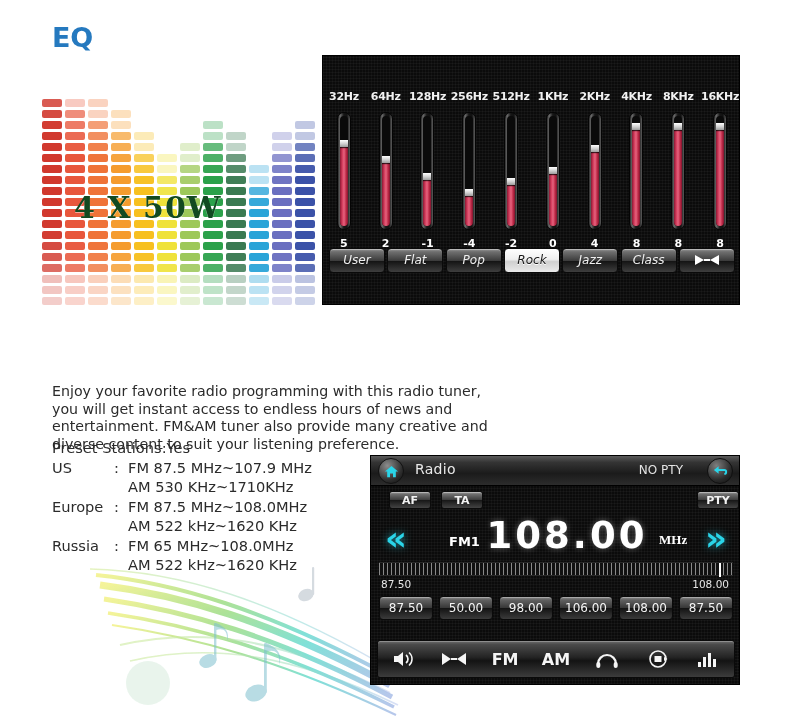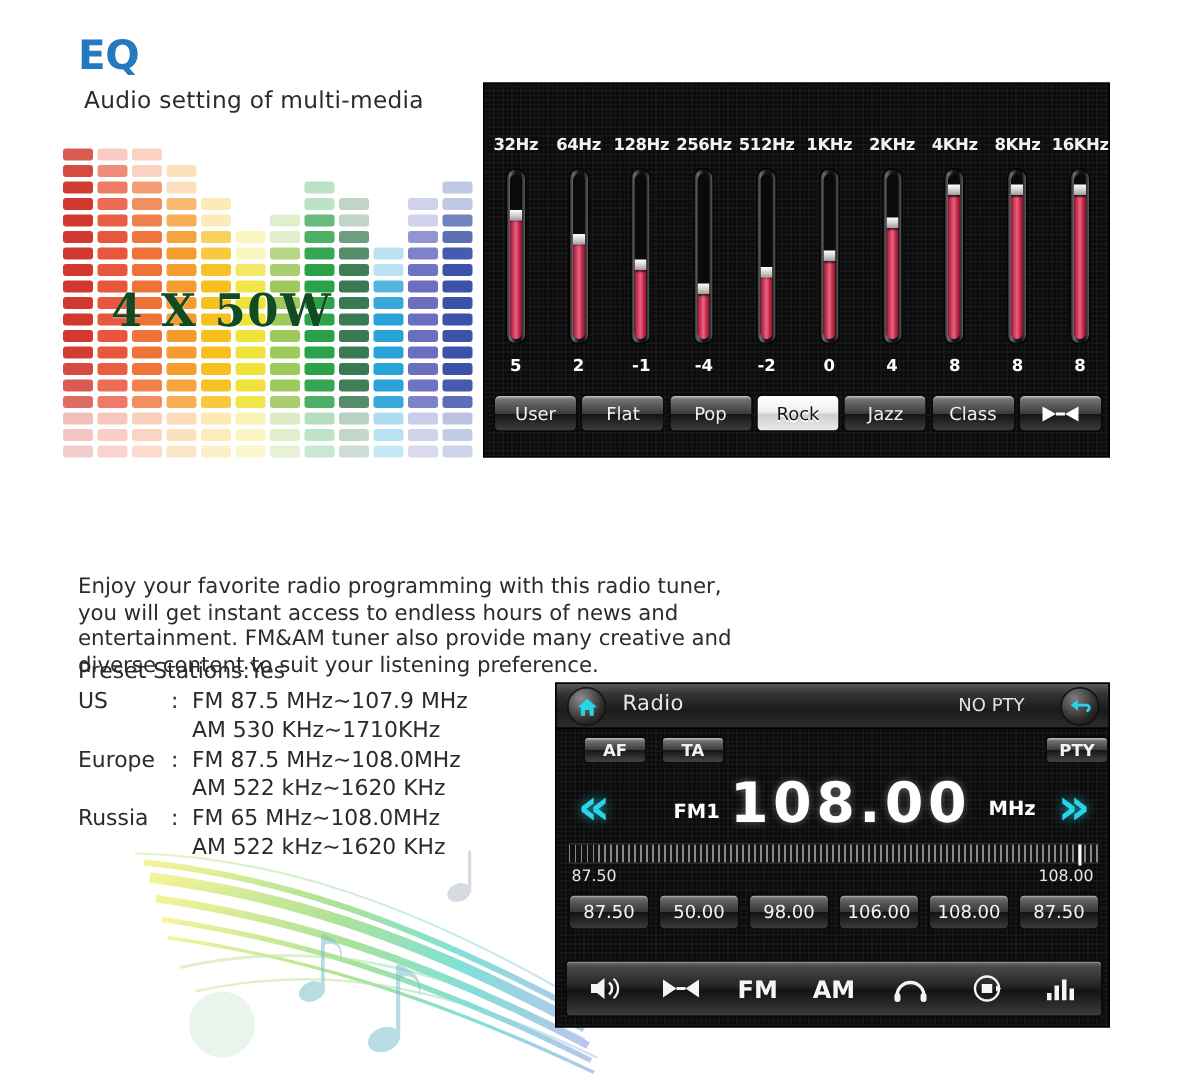--- a/index.html
+++ b/index.html
@@ -138,23 +138,24 @@
     box-shadow: 0 1px 1px rgba(0,0,0,.7);
   }
   #eq-values {
     position: absolute; left: 0; top: 180px; width: 418px; height: 16px; display: flex;
   }
   #eq-values .v {
     flex: 1; text-align: center; color: #ffffff;
     font-size: 11px; font-weight: bold; line-height: 16px;
   }
   #eq-presets {
-    position: absolute; left: 0; top: 200px; width: 418px; height: 32px;
-    display: flex; align-items: flex-end; justify-content: space-between;
+    position: absolute; left: 0; top: 188px; width: 418px; height: 32px;
+    display: flex; align-items: center; justify-content: space-between;
     padding: 0 6px;
+    font-style: italic;
   }
   .pbtn {
     width: 56px; height: 25px; border-radius: 4px;
     background: linear-gradient(180deg,#9a9a9a 0%, #6f6f6f 12%, #3a3a3a 52%, #141414 53%, #3e3e3e 100%);
     border: 1px solid #0a0a0a;
     color: #f0f0f0; font-size: 12px;
     display: flex; align-items: center; justify-content: center;
     box-shadow: inset 0 1px 0 rgba(255,255,255,.35);
   }
   .pbtn.active {
@@ -202,21 +203,21 @@
     position: absolute; left: 78px; top: 20px;
     color: #ffffff; font-size: 13px; font-weight: bold;
   }
   #freq-num {
     position: absolute; left: 108px; top: 0px; width: 176px; text-align: center;
     color: #ffffff; font-size: 37px; font-weight: bold; letter-spacing: 3px;
     text-shadow: 0 0 6px rgba(255,255,255,.35);
   }
   #mhz {
     position: absolute; left: 288px; top: 18px;
-    color: #ffffff; font-size: 13px; font-weight: bold;
+    color: #ffffff; font-size: 13px; font-weight: bold; font-family: Liberation Serif, serif;
   }
   #tuner-scale {
     position: absolute; left: 8px; top: 106px; width: 354px; height: 14px;
     background: repeating-linear-gradient(90deg, rgba(235,235,235,.55) 0 1px, rgba(0,0,0,0) 1px 4px), #111;
     border-top: 1px solid #2a2a2a; border-bottom: 1px solid #2a2a2a;
   }
   #tuner-marker {
     position: absolute; right: 12px; top: 0; width: 2px; height: 14px; background: #fff;
   }
   #scale-min { position: absolute; left: 10px; top: 122px; color: #e6e6e6; font-size: 10.5px; }
@@ -245,21 +246,20 @@
     width: 44px; height: 28px;
   }
   .glyph svg { display: block; }
 </style>
 </head>
 <body>
 
 <div id="page">
 
   <div class="sec-title" id="eq-title">EQ</div>
-  <div id="eq-sub">Audio setting of multi-media</div>
 
   <div id="eq-art">
       <div class="col" style="left: 0px;">
         <div class="blk" style="background: rgb(209, 57, 46); opacity: 0.828449;"></div>
         <div class="blk" style="background: rgb(209, 57, 46); opacity: 0.908403;"></div>
         <div class="blk" style="background: rgb(209, 57, 46); opacity: 0.979025;"></div>
         <div class="blk" style="background: rgb(209, 57, 46); opacity: 1.03888;"></div>
         <div class="blk" style="background: rgb(209, 57, 46); opacity: 1.08674;"></div>
         <div class="blk" style="background: rgb(209, 57, 46); opacity: 1.12165;"></div>
         <div class="blk" style="background: rgb(209, 57, 46); opacity: 1.14288;"></div>

